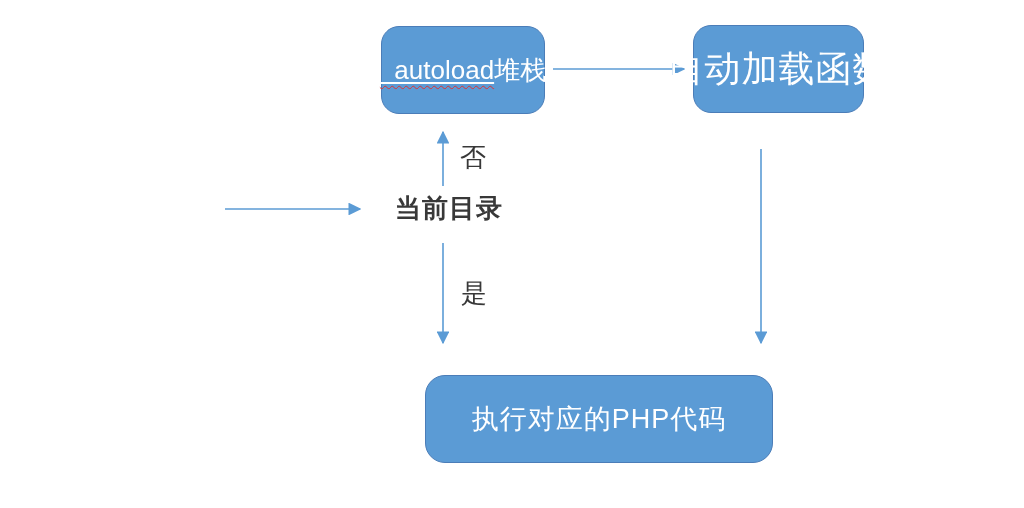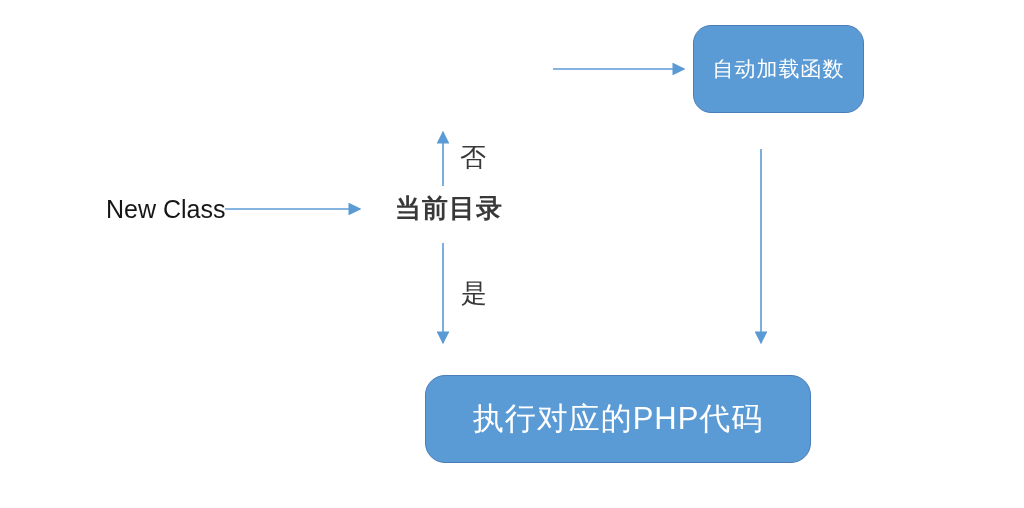--- a/index.html
+++ b/index.html
@@ -40,30 +40,30 @@
     top: 26px;
     width: 164px;
     height: 88px;
     font-size: 26px;
   }
   .node-autoload-func {
     left: 693px;
     top: 25px;
     width: 171px;
     height: 88px;
-    font-size: 21px;
+    font-size: 36px;
     letter-spacing: 1px;
   }
   .node-exec-php {
     left: 425px;
     top: 375px;
-    width: 386px;
+    width: 348px;
     height: 88px;
     border-radius: 20px;
-    font-size: 31px;
+    font-size: 27px;
     letter-spacing: 1px;
   }
   .u-solid {
     text-decoration: underline;
     text-decoration-style: solid;
     text-decoration-color: #ffffff;
     text-decoration-thickness: 2px;
     text-underline-offset: 3px;
   }
   .u-wavy {
@@ -113,30 +113,34 @@
         <path d="M0,0 L10,5 L0,10 z" fill="#5B9BD5"></path>
       </marker>
     </defs>
     <line x1="225" y1="209" x2="360" y2="209" stroke="#5B9BD5" stroke-width="1.6" marker-end="url(#ah)"></line>
     <line x1="553" y1="69" x2="684" y2="69" stroke="#5B9BD5" stroke-width="1.6" marker-end="url(#ah)"></line>
     <line x1="443" y1="186" x2="443" y2="132" stroke="#5B9BD5" stroke-width="1.6" marker-end="url(#ah)"></line>
     <line x1="443" y1="243" x2="443" y2="343" stroke="#5B9BD5" stroke-width="1.6" marker-end="url(#ah)"></line>
     <line x1="761" y1="149" x2="761" y2="343" stroke="#5B9BD5" stroke-width="1.6" marker-end="url(#ah)"></line>
   </svg>
 
+  <div class="node node-autoload-stack">
+    <span>
+      <span class="u-solid"><span class="u-wavy">_autoload</span></span><span>堆栈</span>
+    </span>
+  </div>
 
   <div class="node node-autoload-func">
     <span>自动加载函数</span>
   </div>
 
   <div class="node node-exec-php">
     <span>执行对应的PHP代码</span>
   </div>
 
-  <div class="flow-label label-new-class">New Class</div>
 
   <div class="flow-label label-current-dir">当前目录</div>
 
   <div class="flow-label label-no">否</div>
 
   <div class="flow-label label-yes">是</div>
 
 </div>
 
 </body></html>

